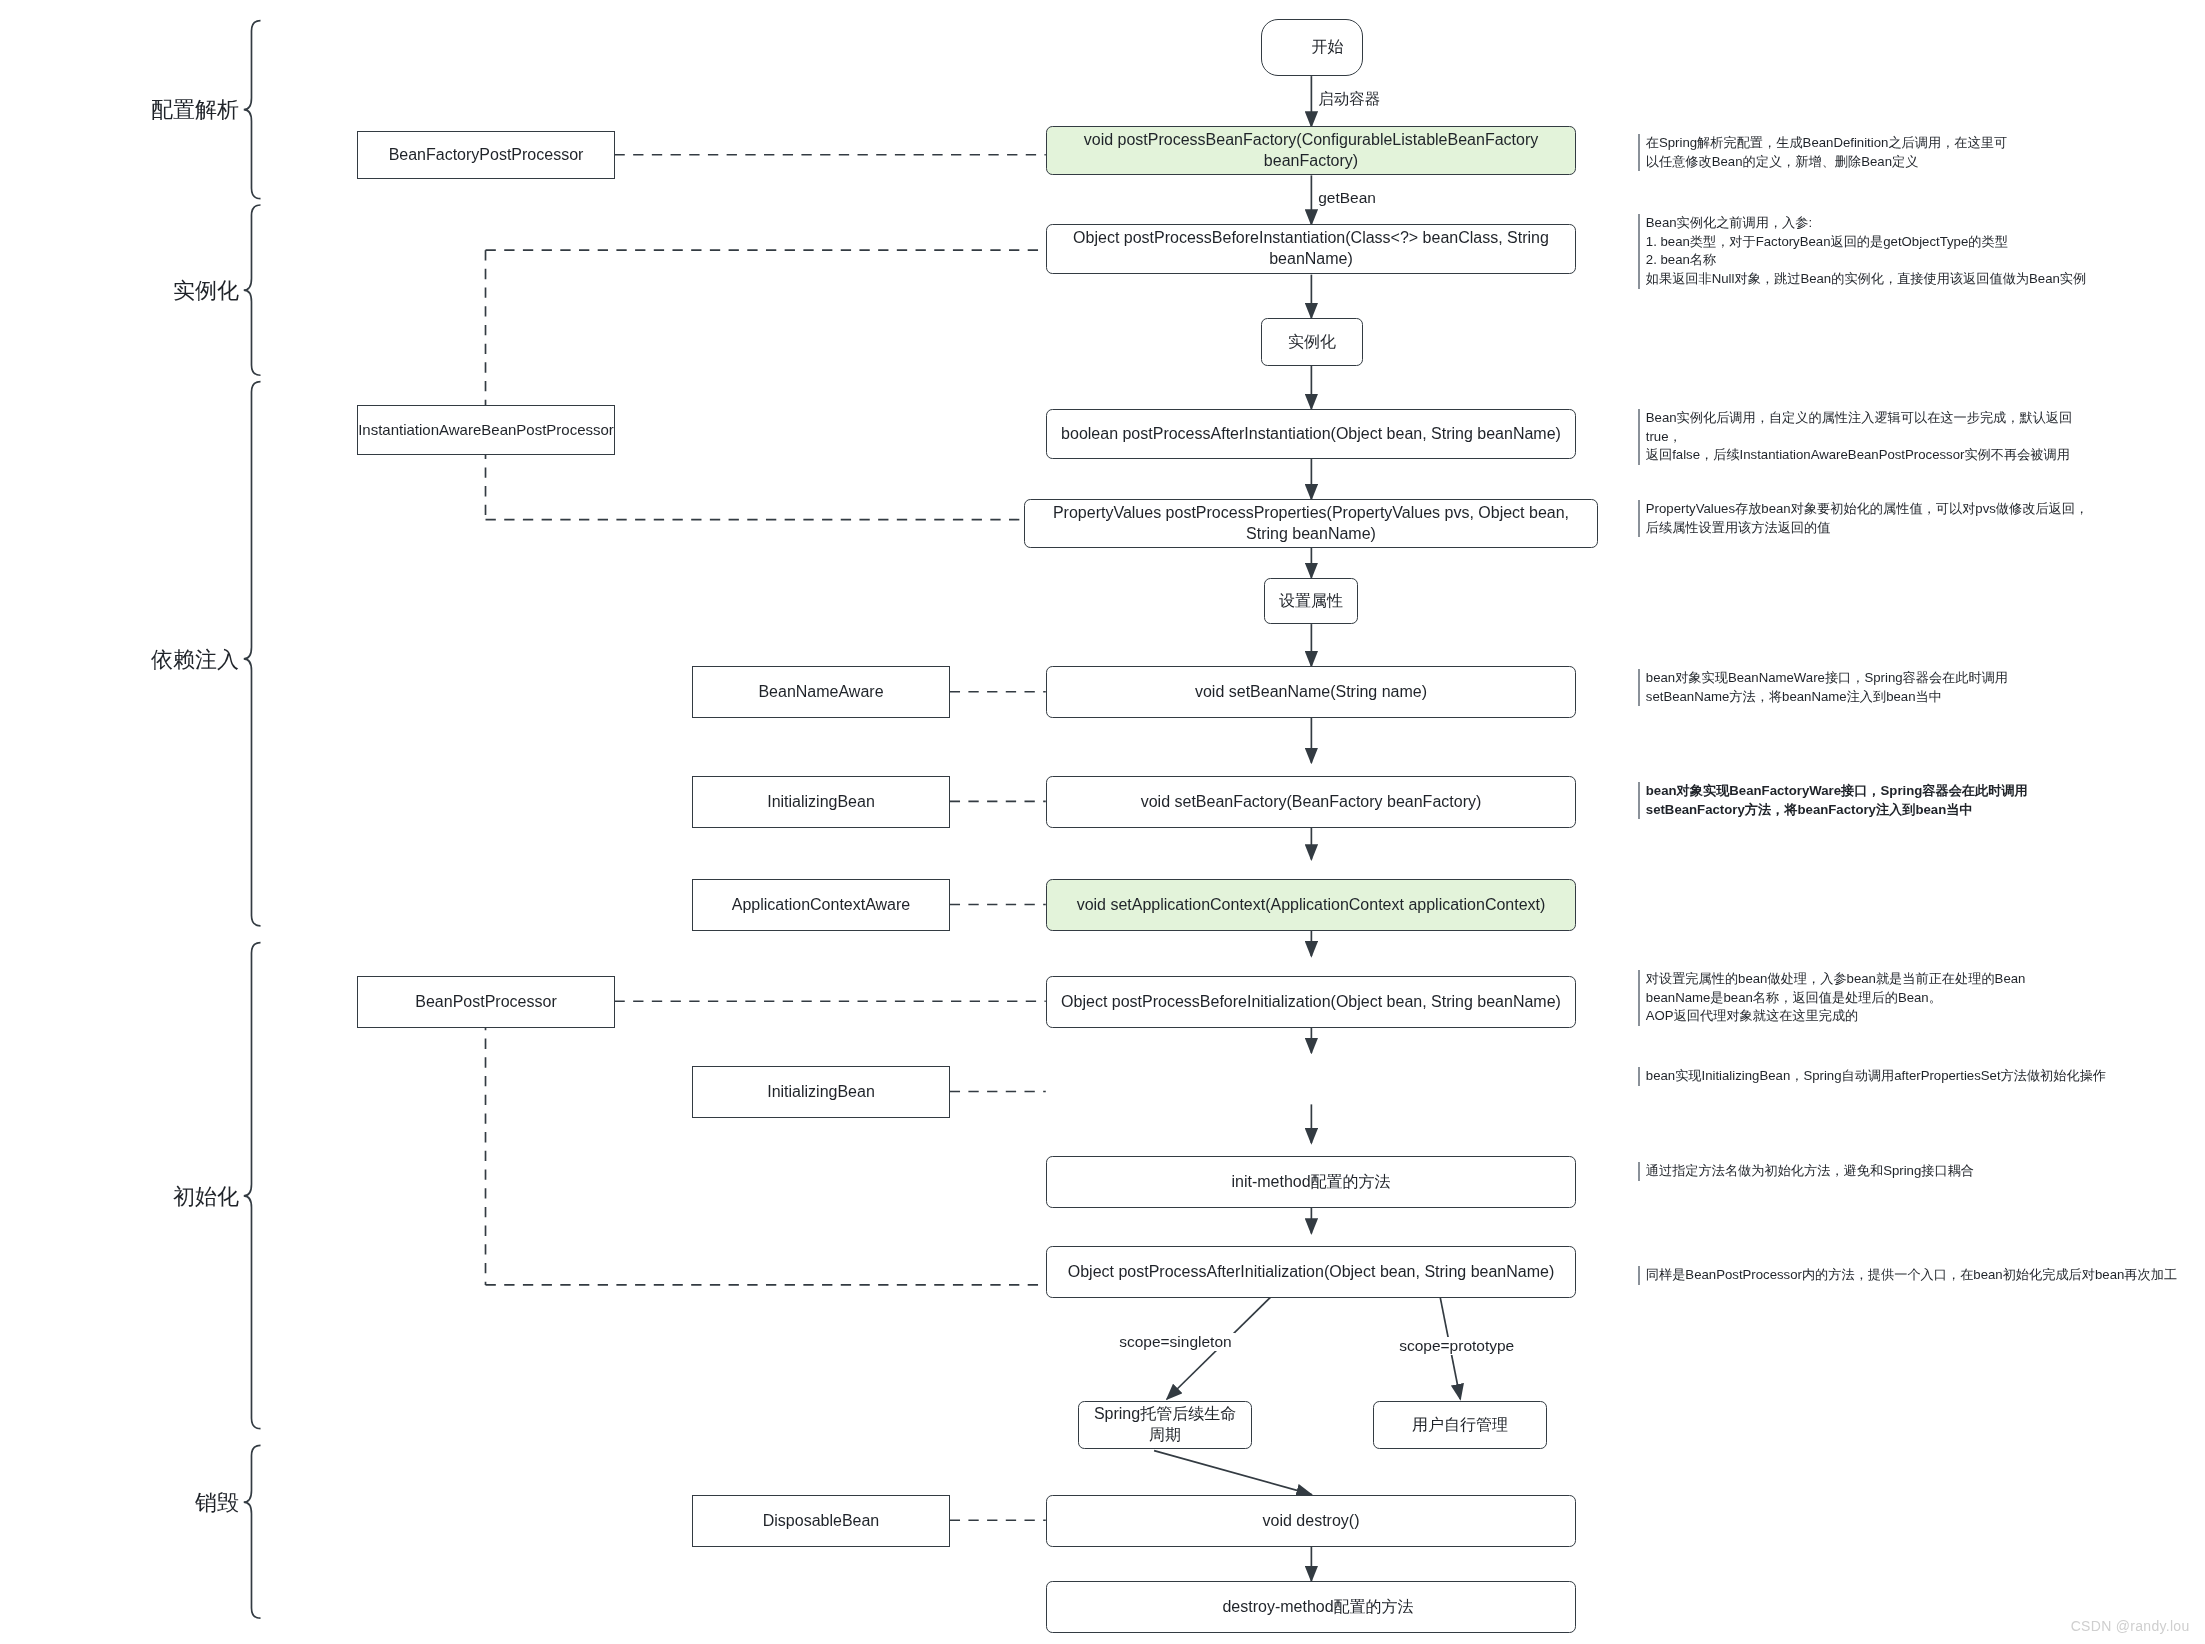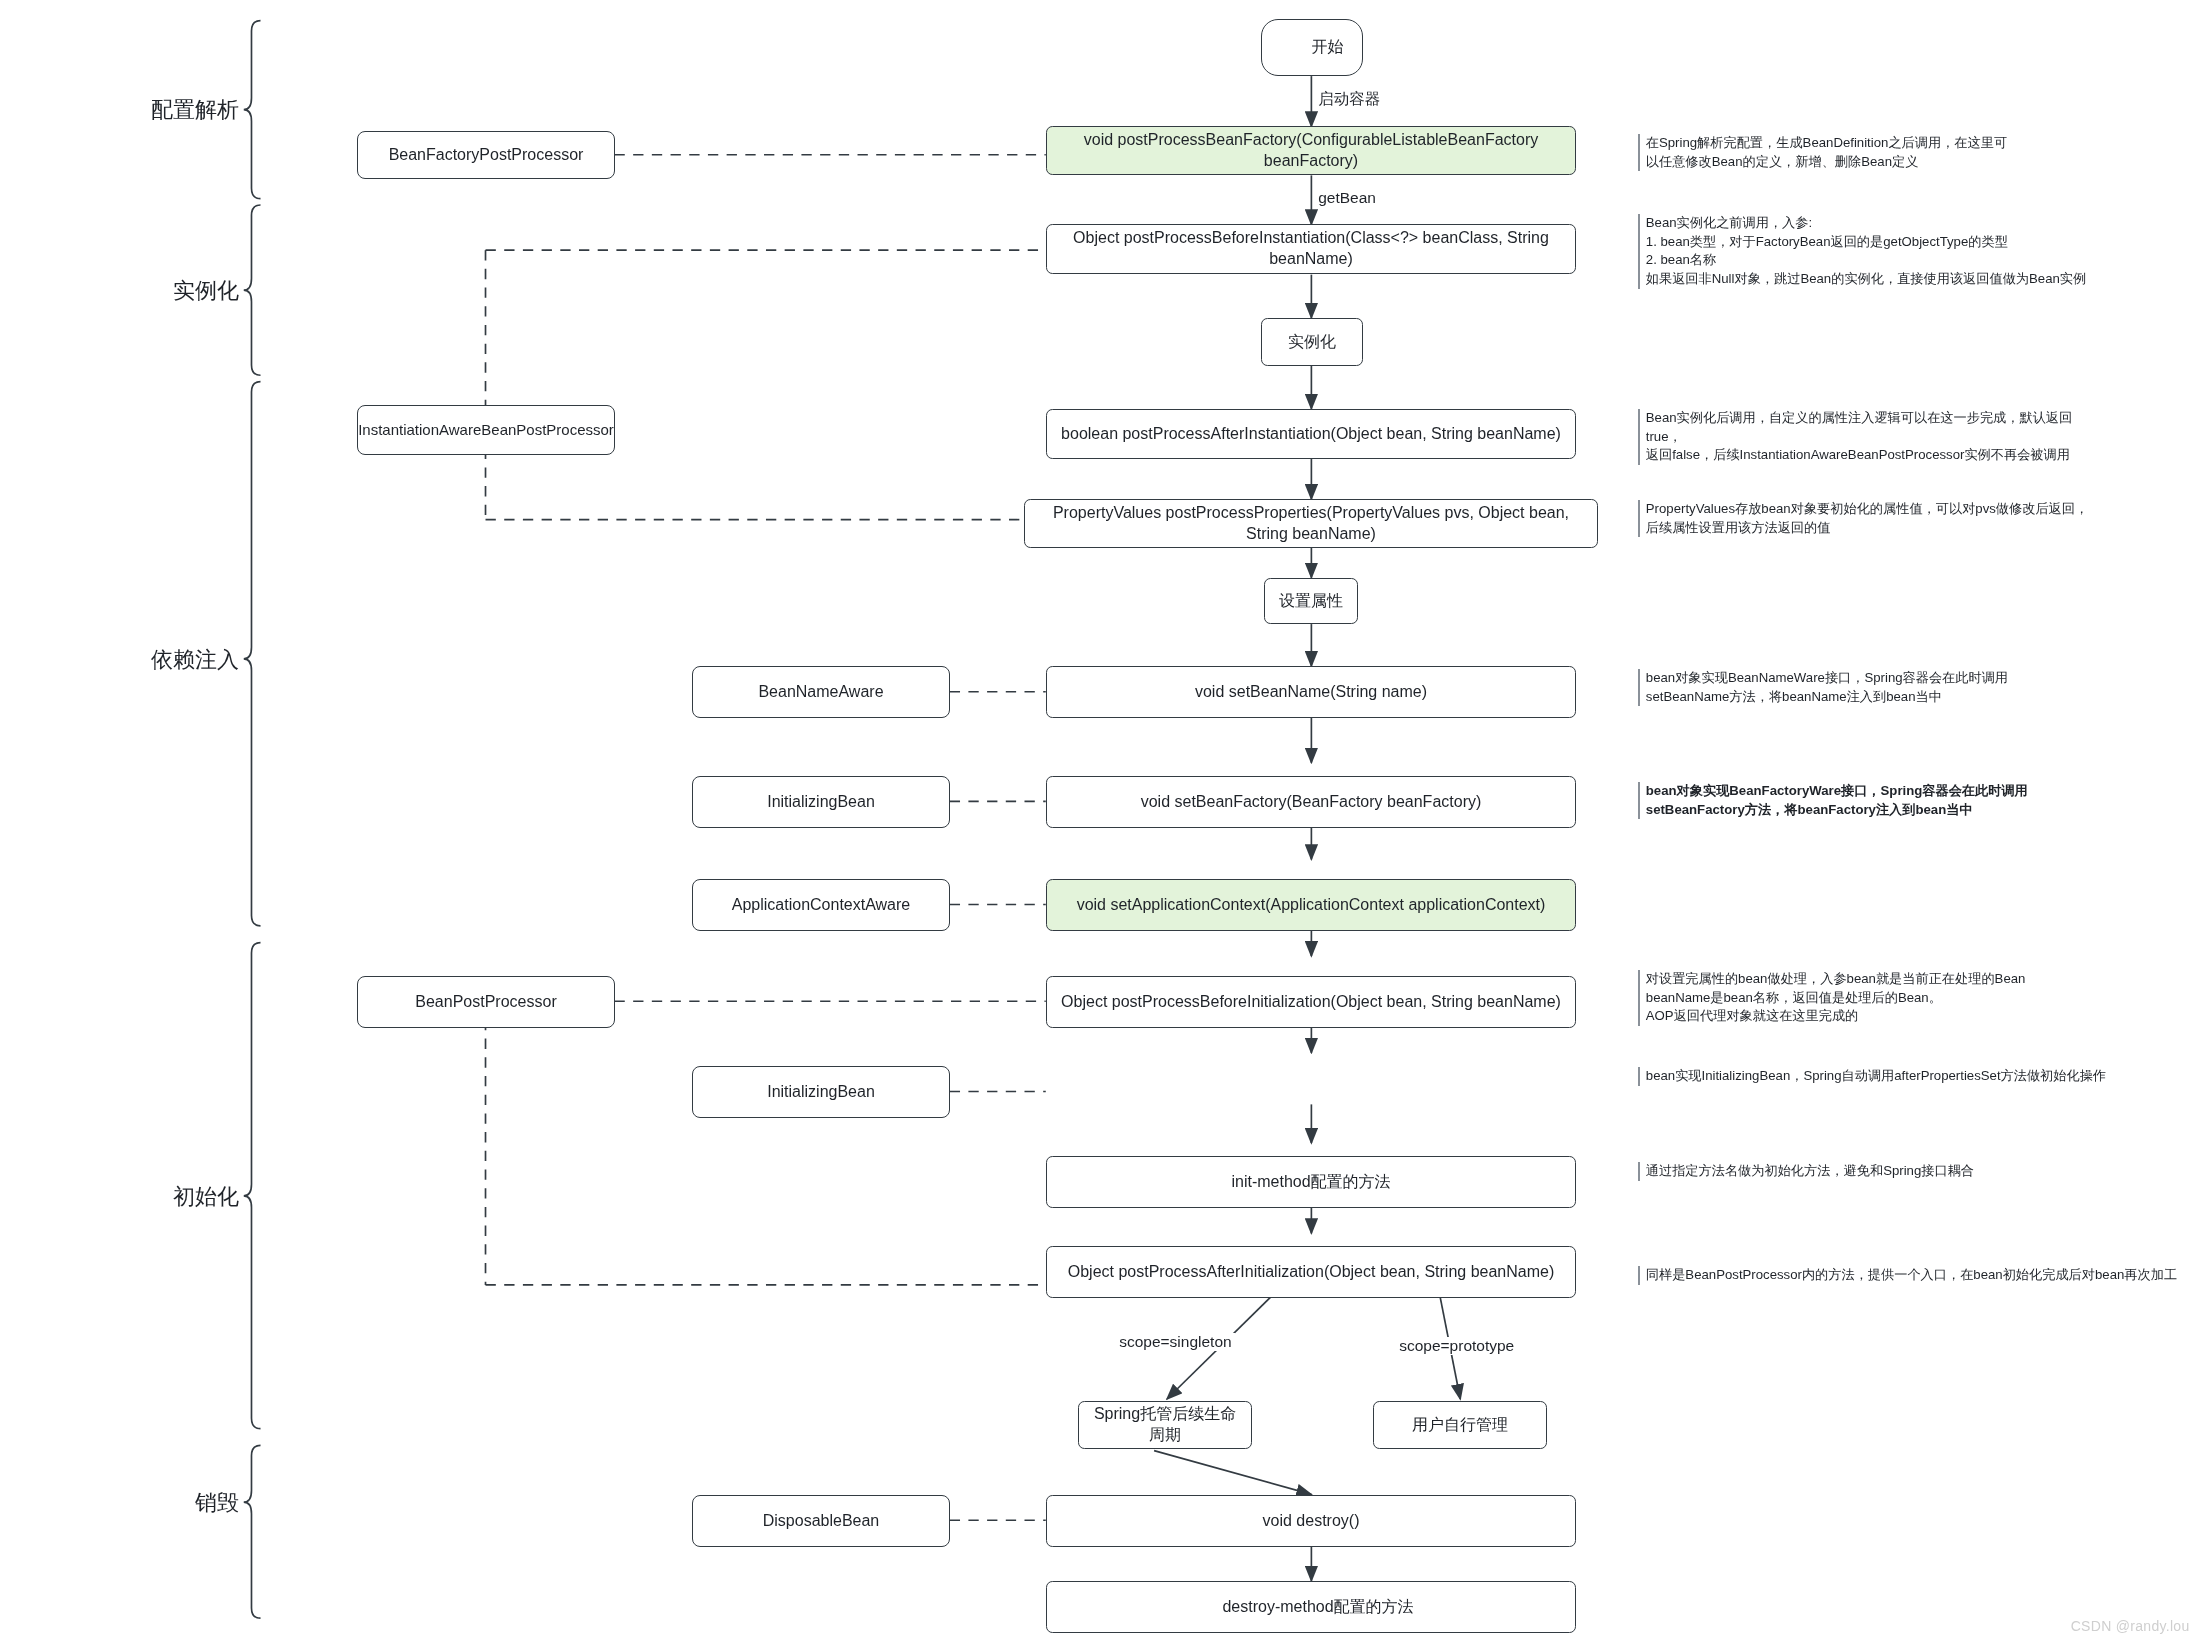--- a/index.html
+++ b/index.html
@@ -16,21 +16,21 @@
     border:1.6px solid #333b42;
     background:#ffffff;
     display:flex;align-items:center;justify-content:center;
     text-align:center;
     font-size:16px;line-height:1.3;
     padding:0 9px;
   }
   .node.round{border-radius:6.4px;}
   .node.stadium{border-radius:17px;}
   .node.green{background:#e3f3da;}
-  .node.sq{border-radius:8px;}
+  .node.sq{border-radius:0;}
 
   .seclabel{
     position:absolute;font-size:22px;color:#1f2329;
     white-space:nowrap;text-align:right;
   }
 
   .note{
     position:absolute;font-size:13.2px;line-height:1.42;
     color:#1f2329;white-space:pre-line;
     border-left:2.6px solid #8a9199;

